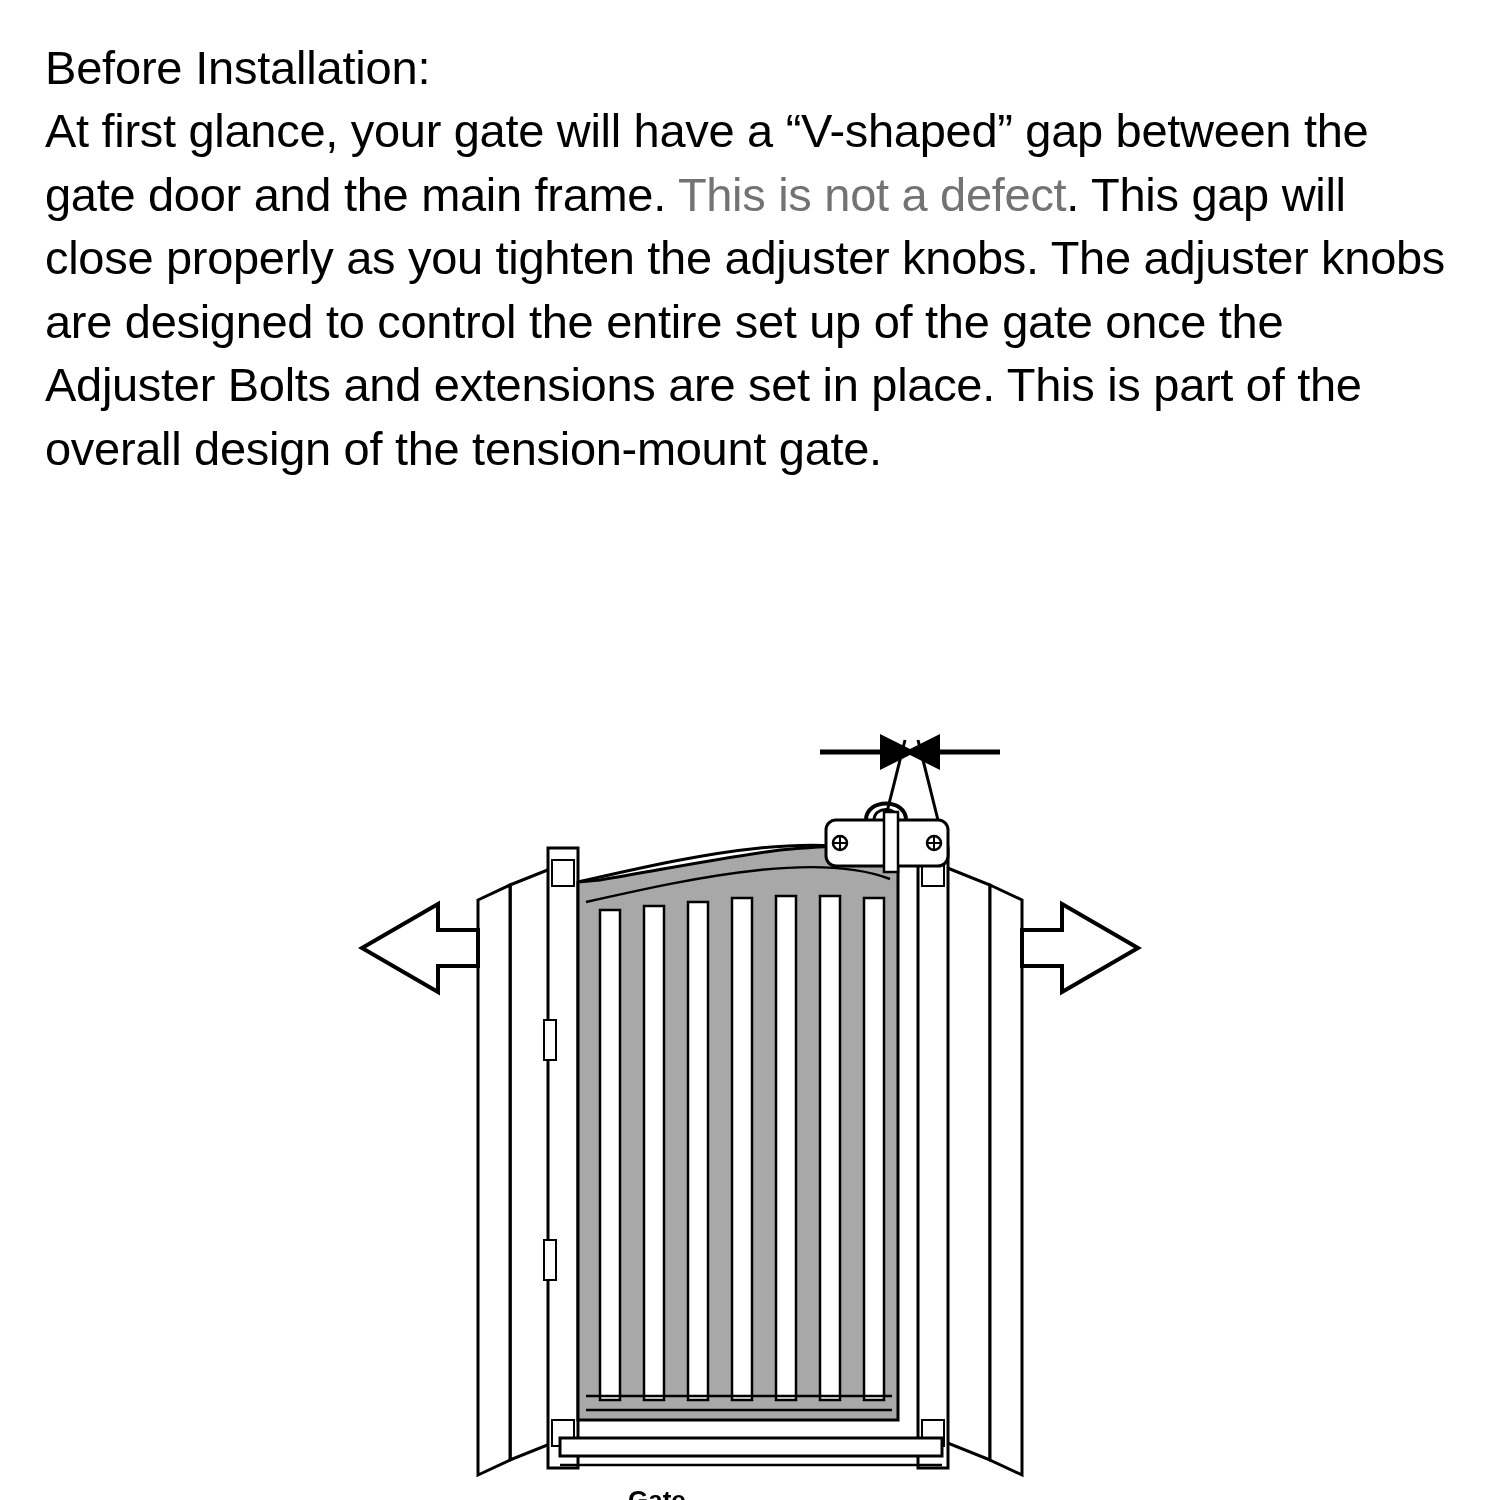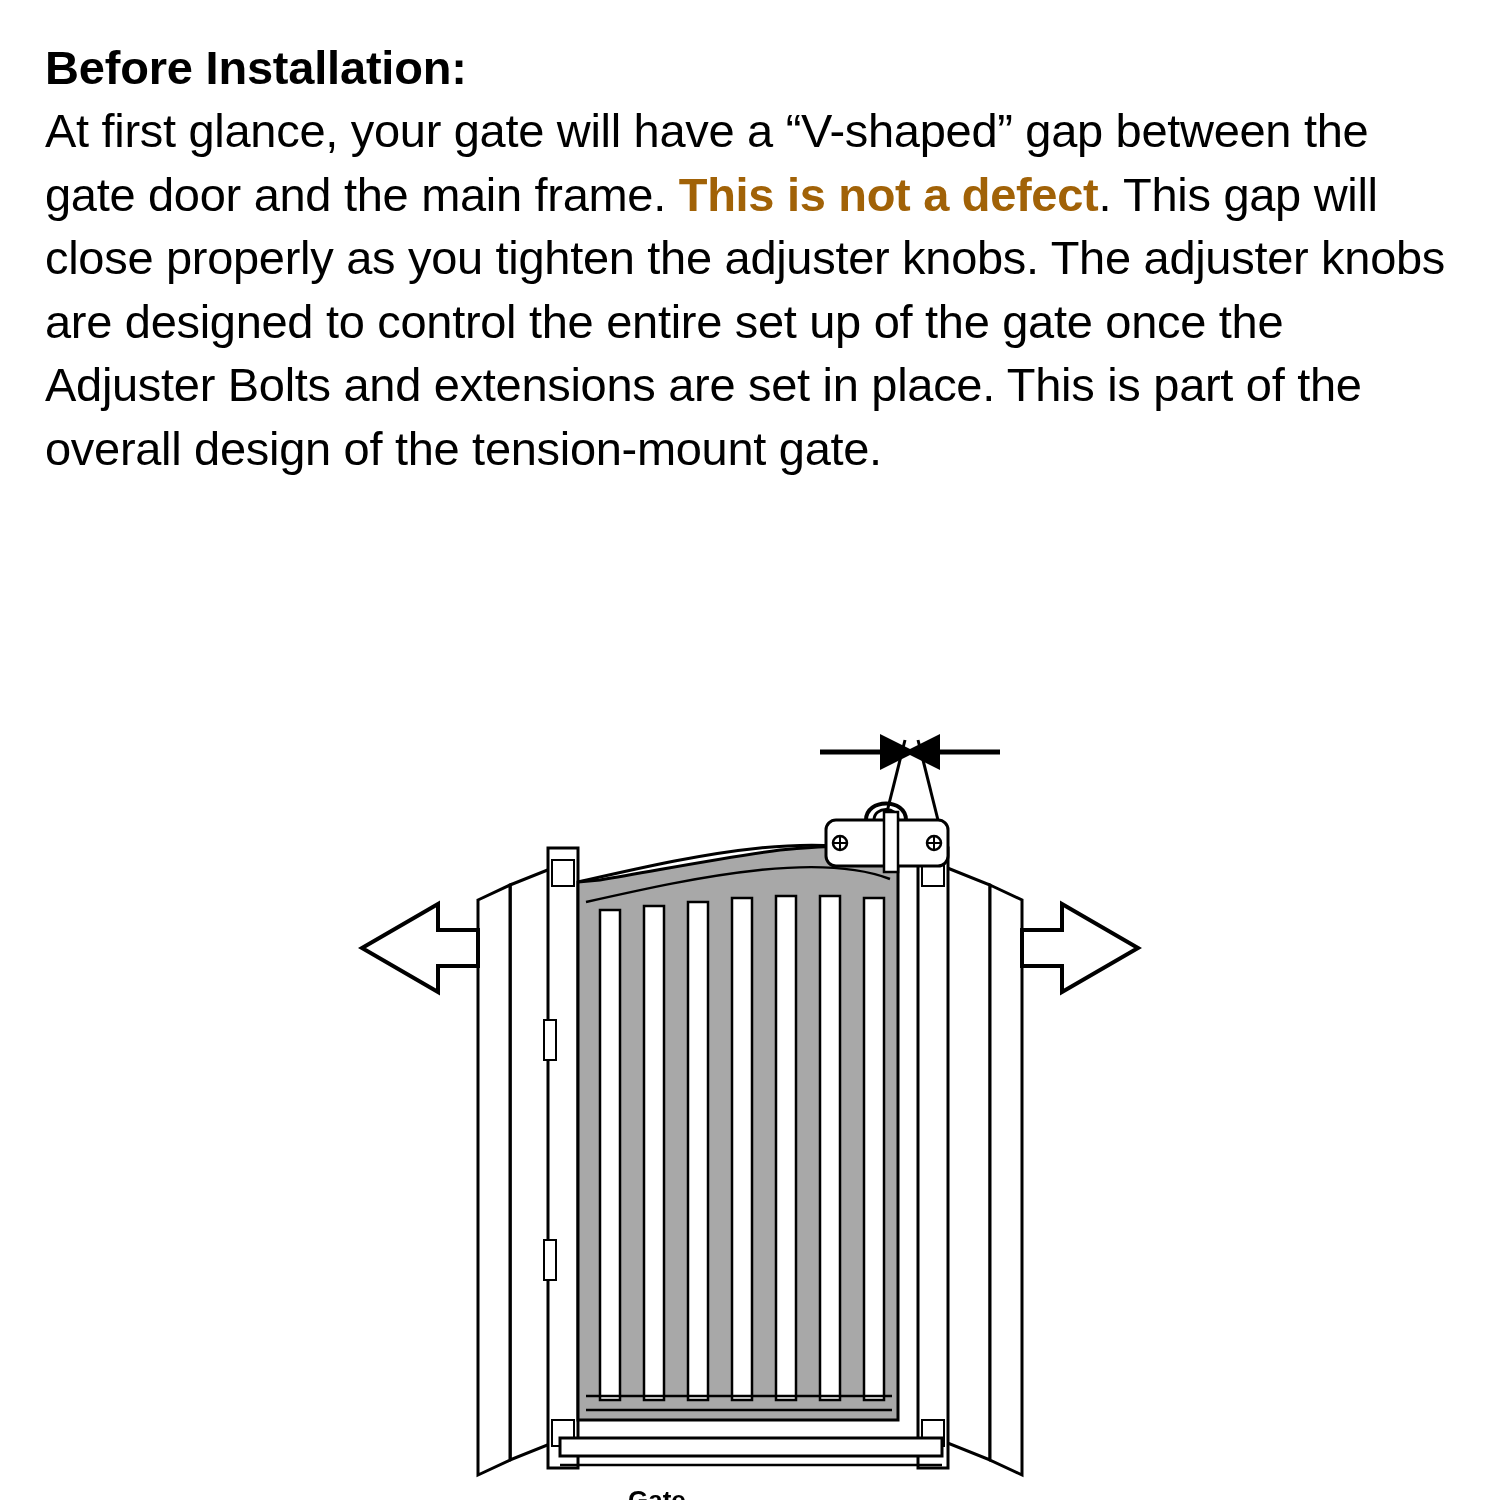--- a/index.html
+++ b/index.html
@@ -17,34 +17,34 @@
   }
   .page {
     width: 1500px;
     height: 1500px;
     position: relative;
     box-sizing: border-box;
     padding: 40px 45px 0 45px;
   }
   .heading {
     font-size: 47px;
-    font-weight: bold;
+    font-weight: normal;
     line-height: 1.18;
     letter-spacing: -0.2px;
     margin: 0 0 4px 0;
   }
   .body-text {
     font-size: 47px;
     line-height: 1.35;
     margin: 0;
     letter-spacing: -0.3px;
   }
   .alert {
-    color: #a16207;
-    font-weight: bold;
+    color: #737373;
+    font-weight: normal;
   }
   .figure {
     position: absolute;
     left: 0;
     top: 720px;
     width: 1500px;
     height: 780px;
   }
   .fig-label {
     position: absolute;

